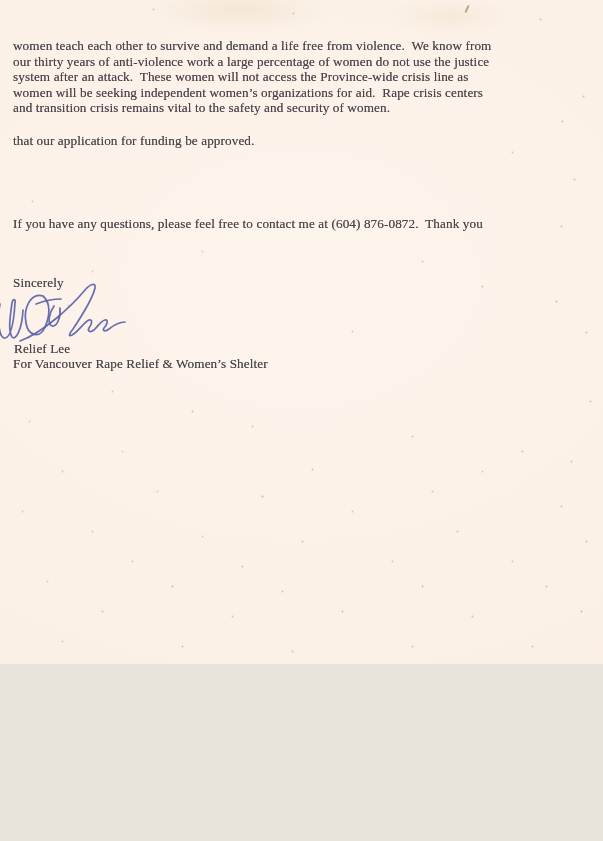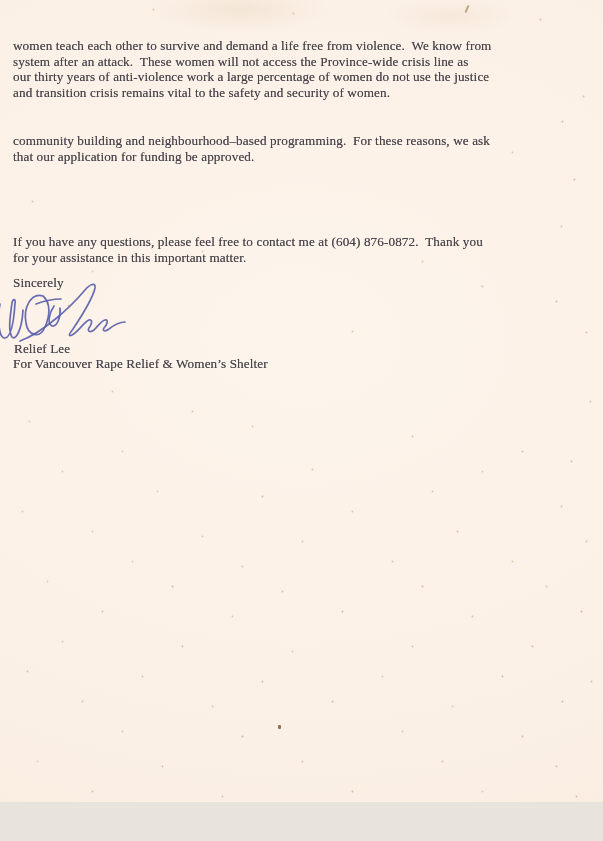--- a/index.html
+++ b/index.html
@@ -1,38 +1,38 @@
 <!DOCTYPE html>
 <html><head>
 <meta charset="utf-8">
 <style>
   html,body{margin:0;padding:0;background:#e8e4dc;}
   .page{
     position:relative;
-    width:603px;height:802px;
+    width:603px;height:664px;
     margin:0 auto;
     overflow:hidden;
     background:
       radial-gradient(ellipse 130px 32px at 240px 10px, rgba(214,184,142,.20), transparent 70%),
       radial-gradient(ellipse 95px 26px at 450px 16px, rgba(214,184,142,.14), transparent 70%),
       radial-gradient(ellipse 820px 600px at 50% 42%, #fdf4eb 0%, #fbf0e6 70%, #f9ecdf 100%);
     font-family:"Liberation Serif","DejaVu Serif",serif;
     color:#47444b;
   }
   .line, .label{
     white-space:pre;
     font-size:13.2px;
     line-height:15.6px;
     letter-spacing:.1px;
     text-shadow:0 0 .6px rgba(71,68,75,.65);
   }
   .para{position:absolute;left:13px;right:40px;}
   .para-1{top:38px;}
   .para-2{top:133px;}
-  .para-3{top:216px;margin-top:18px;}
+  .para-3{top:216px;}
   .closing{position:absolute;left:13px;top:275px;font-family:Liberation Serif, serif;}
   .signer-name{position:absolute;left:14px;top:341px;}
   .signer-org{position:absolute;left:13px;top:356px;}
   .signature-svg{position:absolute;left:-2px;top:280px;width:138px;height:64px;}
   .signature-svg path{fill:none;stroke:#5a62aa;stroke-width:1.7;stroke-linecap:round;stroke-linejoin:round;opacity:.92;}
   
   .speckles-a{position:absolute;left:0;top:0;width:1px;height:1px;background:transparent;border-radius:50%;
     box-shadow:
       153px 9px 0 .4px rgba(182,146,102,.5), 293px 13px 0 .4px rgba(182,146,102,.45),
       540px 19px 0 .4px rgba(182,146,102,.5), 122px 62px 0 .4px rgba(182,146,102,.4),
@@ -91,33 +91,32 @@
 <div class="page">
 
   <div class="speckles-a"></div>
   <div class="speckles-b"></div>
   <div class="mark-slash"></div>
   <div class="mark-dark"></div>
   <div class="mark-tick"></div>
 
   <div class="para para-1">
     <div class="line">women teach each other to survive and demand a life free from violence.  We know from</div>
+    <div class="line">our thirty years of anti-violence work a large percentage of women do not use the justice</div>
     <div class="line">system after an attack.  These women will not access the Province-wide crisis line as</div>
-    <div class="line">our thirty years of anti-violence work a large percentage of women do not use the justice</div>
+    <div class="line">women will be seeking independent women’s organizations for aid.  Rape crisis centers</div>
     <div class="line">and transition crisis remains vital to the safety and security of women.</div>
   </div>
 
   <div class="para para-2">
-    <div class="line">community building and neighbourhood–based programming.  For these reasons, we ask</div>
     <div class="line">that our application for funding be approved.</div>
   </div>
 
   <div class="para para-3">
     <div class="line">If you have any questions, please feel free to contact me at (604) 876-0872.  Thank you</div>
-    <div class="line">for your assistance in this important matter.</div>
   </div>
 
   <div class="closing label">Sincerely</div>
 
   <svg class="signature-svg" viewBox="0 0 138 64" aria-hidden="true">
     <path d="M2,24 C-1,40 1,59 7,58 C14,57 16,39 17,23 C18,19 15,18 14,23 C12,37 10,51 14,57 C18,61 24,49 25,30"></path>
     <path d="M45,16 C33,12 25,28 28,43 C30,56 42,59 47,47 C52,36 53,23 45,16"></path>
     <path d="M38,24 C46,21 55,19 63,19"></path>
     <path d="M56,26 C51,33 49,44 54,46 C59,47 63,37 62,28"></path>
     <path d="M22,61 C44,53 72,28 87,10 C92,4 98,2 97,8 C95,17 83,37 75,49 C71,54 70,57 74,55 C80,52 86,42 91,40 C95,39 94,44 91,48 C89,51 92,53 96,50 C100,46 103,41 107,40 C111,39 109,45 106,48 C104,51 107,52 111,49 C116,45 121,42 127,42"></path>

